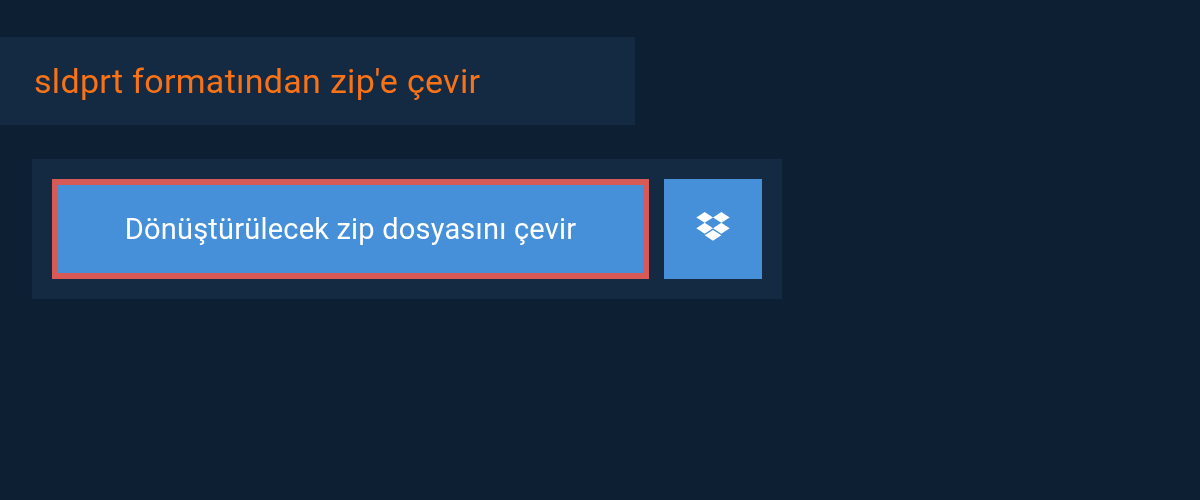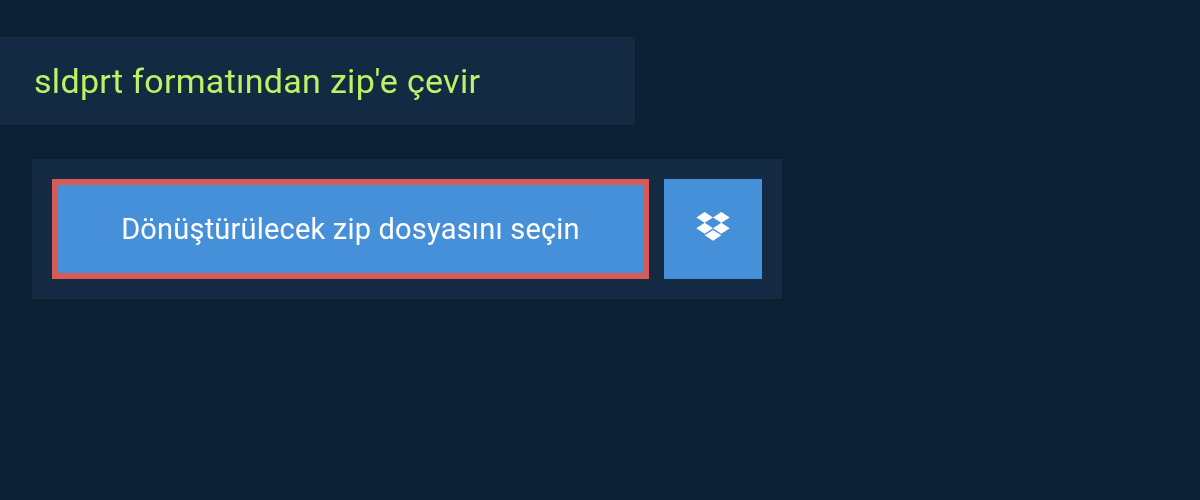--- a/index.html
+++ b/index.html
@@ -17,21 +17,21 @@
     .header-bar {
       background-color: #142a42;
       padding: 24px 34px;
       display: inline-block;
       width: 635px;
       position: relative;
       top: 37px;
       left: 0;
     }
     .header-title {
-      color: #bef264;
+      color: #f97316;
       font-size: 34px;
       font-weight: 400;
       letter-spacing: 0.3px;
     }
     .panel {
       background-color: #142a42;
       position: absolute;
       top: 159px;
       left: 32px;
       width: 750px;
@@ -72,21 +72,21 @@
 <body>
 
 
 
 <div class="header-bar">
   <h1 class="header-title">sldprt formatından zip'e çevir</h1>
 </div>
 
 <div class="panel">
   <div class="select-file-button">
-    <span>Dönüştürülecek zip dosyasını seçin</span>
+    <span>Dönüştürülecek zip dosyasını çevir</span>
   </div>
   <div class="dropbox-button">
     <span>
       <svg class="dropbox-icon" viewBox="0 0 40 36" xmlns="http://www.w3.org/2000/svg">
         <path d="M10 0 L20 6.5 L10 13 L0 6.5 Z M30 0 L40 6.5 L30 13 L20 6.5 Z M0 19.5 L10 13 L20 19.5 L10 26 Z M30 13 L40 19.5 L30 26 L20 19.5 Z M10 28 L20 21.5 L30 28 L20 34.5 Z"></path>
       </svg>
     </span>
   </div>
 </div>
 

